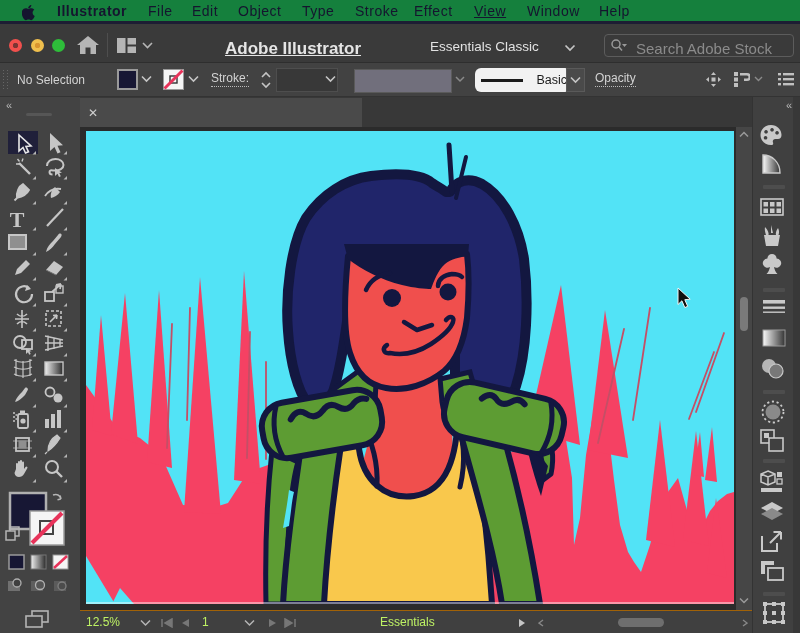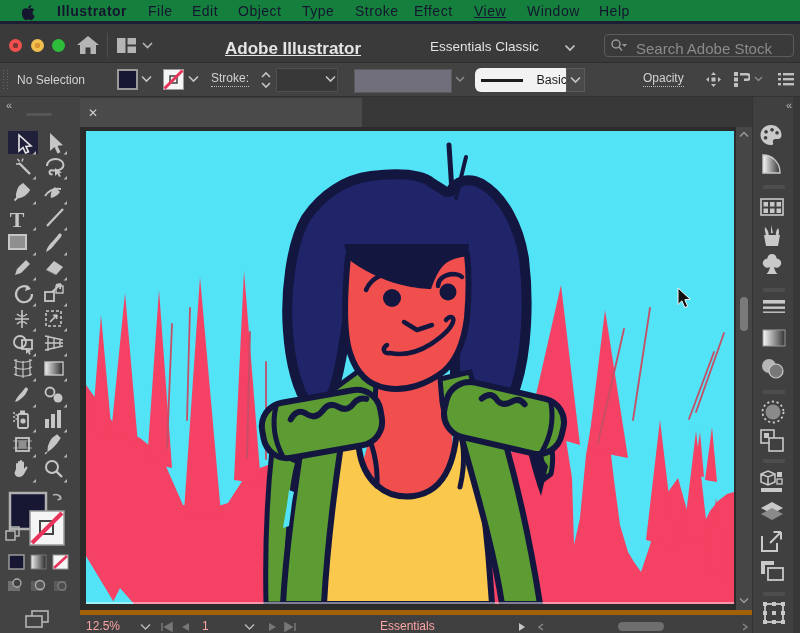--- a/index.html
+++ b/index.html
@@ -20,21 +20,21 @@
 #toolbar{left:0;top:96px;width:80px;height:537px;background:#434343;border-top:1px solid #333;box-sizing:border-box;}
 
 #dock{left:752px;top:96px;width:48px;height:537px;background:#404040;border-top:1px solid #333;border-left:1px solid #333;box-sizing:border-box;}
 
 #docarea{left:80px;top:96px;width:672px;height:537px;}
 #tabbar{left:0;top:0;width:672px;height:31px;background:#383838;border-top:1px solid #333;box-sizing:border-box;}
 #tab{position:absolute;left:0;top:1px;width:282px;height:30px;background:#4a4a4a;color:#e8e8e8;font-size:12.5px;font-weight:bold;line-height:30px;}
 #canvaszone{left:0;top:31px;width:672px;height:483px;background:#2b2b2b;}
 #artwork{position:absolute;left:6px;top:4px;width:648px;height:473px;}
 #vscroll{position:absolute;left:656px;top:0;width:16px;height:483px;background:#464646;}
-#statusbar{left:0;top:514px;width:672px;height:23px;background:#404040;border-top:5px solid #a16207;box-sizing:border-box;color:#fca5a5;font-size:12px;text-align:right;}
+#statusbar{left:0;top:514px;width:672px;height:23px;background:#404040;border-top:1px solid #a16207;box-sizing:border-box;color:#bef264;font-size:12px;text-align:right;}
 </style>
 </head>
 <body>
 <div id="app">
 
   <div id="menubar" class="abs">
     <svg class="abs" style="left:22px;top:5px" width="14" height="16" viewBox="0 0 13 15">
       <path fill="#15152f" d="M10.7 7.9c0-2 1.7-3 1.75-3.05-.95-1.4-2.44-1.6-2.97-1.62-1.26-.13-2.46.74-3.1.74-.64 0-1.63-.72-2.68-.7-1.38.02-2.65.8-3.36 2.03-1.43 2.48-.37 6.16 1.03 8.18.68.99 1.49 2.1 2.56 2.06 1.03-.04 1.42-.66 2.66-.66 1.24 0 1.59.66 2.68.64 1.11-.02 1.81-1 2.48-2 .78-1.15 1.1-2.26 1.12-2.32-.02-.01-2.15-.83-2.17-3.3z" transform="scale(0.92)"></path>
       <path fill="#15152f" d="M8.6 2.25c.57-.69.95-1.64.85-2.25-.82.03-1.8.54-2.39 1.23-.52.6-.99 1.58-.87 2.17.92.07 1.85-.46 2.41-1.15z" transform="scale(0.92)"></path>
     </svg>
@@ -118,21 +118,21 @@
       </svg>
 
     <div class="abs" style="left:475px;top:5px;width:80px;height:24px;background:#f2f2f2;border-radius:6px;padding-left:16px;">
       <div style="position:absolute;left:6px;top:11px;width:42px;height:3px;background:#1c1c1c;"></div>
       <div style="position:absolute;right:4px;top:5px;color:#1c1c1c;font-size:12.5px;">Basic</div>
     </div>
     <div class="abs" style="left:566px;top:5px;width:19px;height:24px;background:#4a4a4a;border:1px solid #5a5a5a;box-sizing:border-box;"></div>
     <svg class="abs" style="left:570px;top:13px" width="11" height="8" viewBox="0 0 11 8">
         <path d="M1 1.5 L5.5 6 L10 1.5" stroke="#c5c5c5" stroke-width="1.6" fill="none"></path>
       </svg>
-    <div class="abs" style="left:595px;top:8px;border-bottom:1px dotted #bbb;padding-bottom:1px;margin-left:48px;">Opacity</div>
+    <div class="abs" style="left:595px;top:8px;border-bottom:1px dotted #bbb;padding-bottom:1px;">Opacity</div>
 
     <svg class="abs" style="left:706px;top:9px" width="15" height="15" viewBox="0 0 15 15">
       <g fill="#c0c0c0">
           <path d="M7.5 0 l2.5 3 h-5z"></path>
           <path d="M7.5 15 l-2.5-3 h5z"></path>
           <path d="M0 7.5 l3-2.5 v5z"></path>
           <path d="M15 7.5 l-3 2.5 v-5z"></path>
           <rect x="5.5" y="5.5" width="4" height="4"></rect>
         </g>
     </svg>

